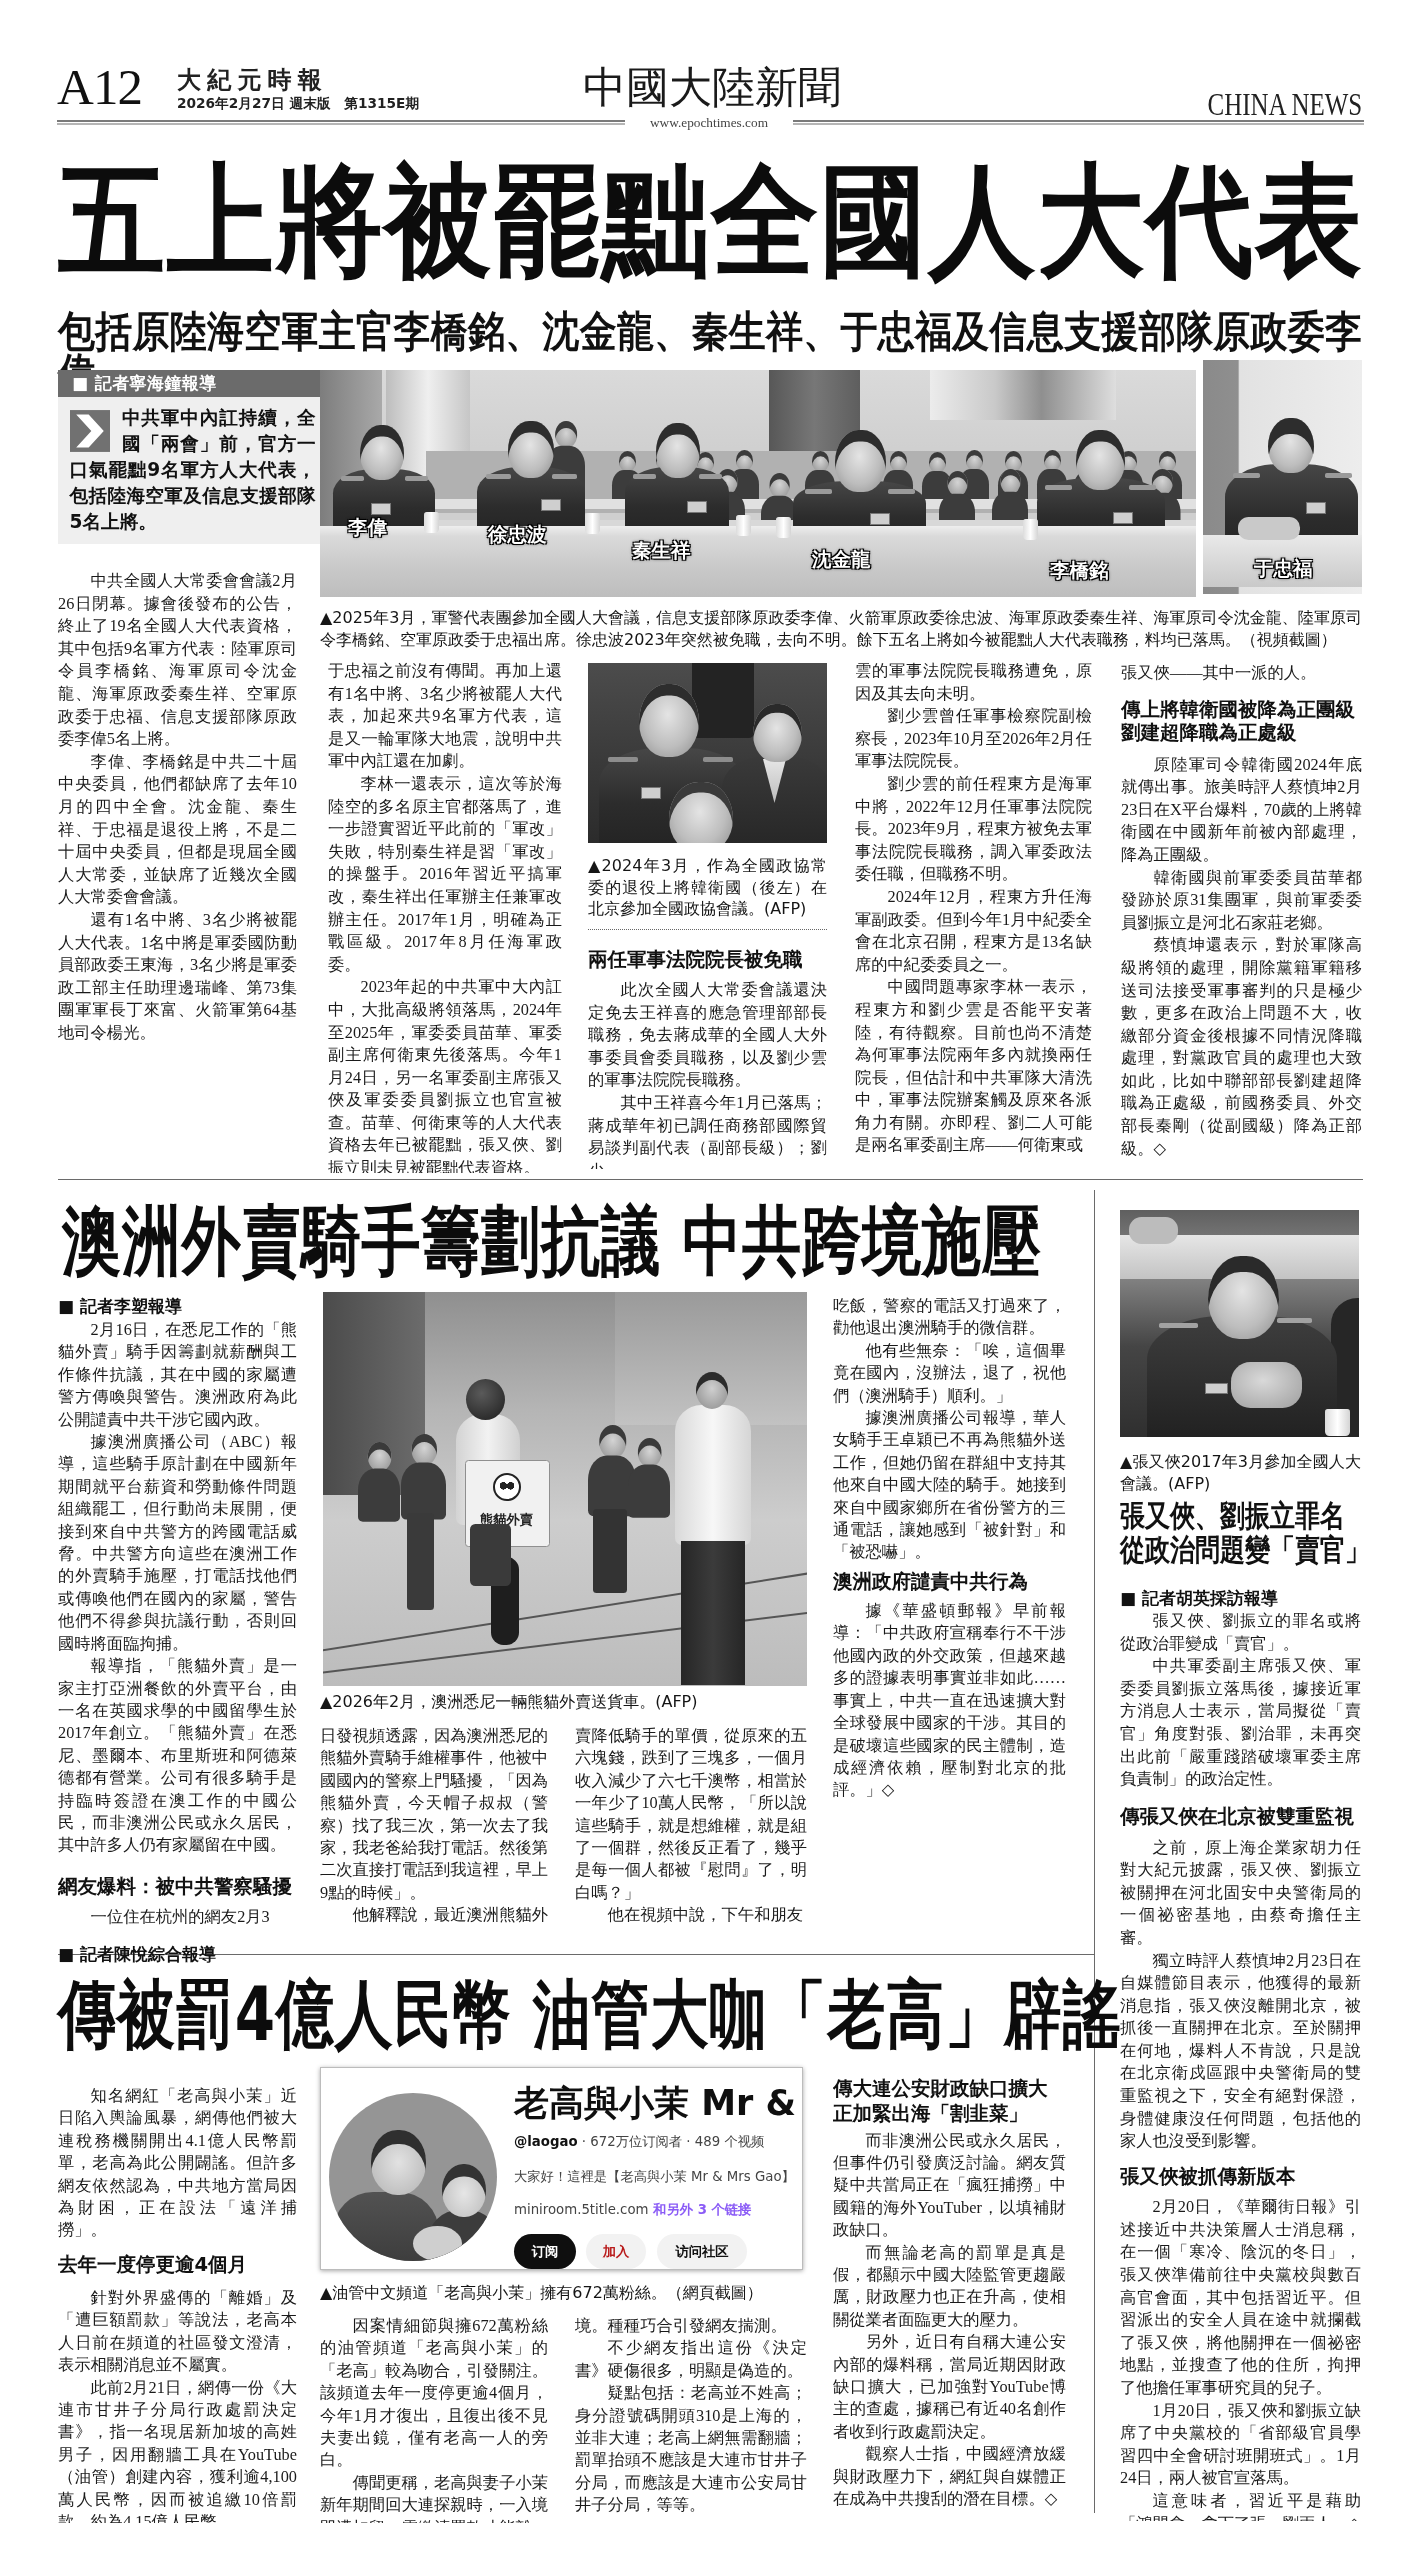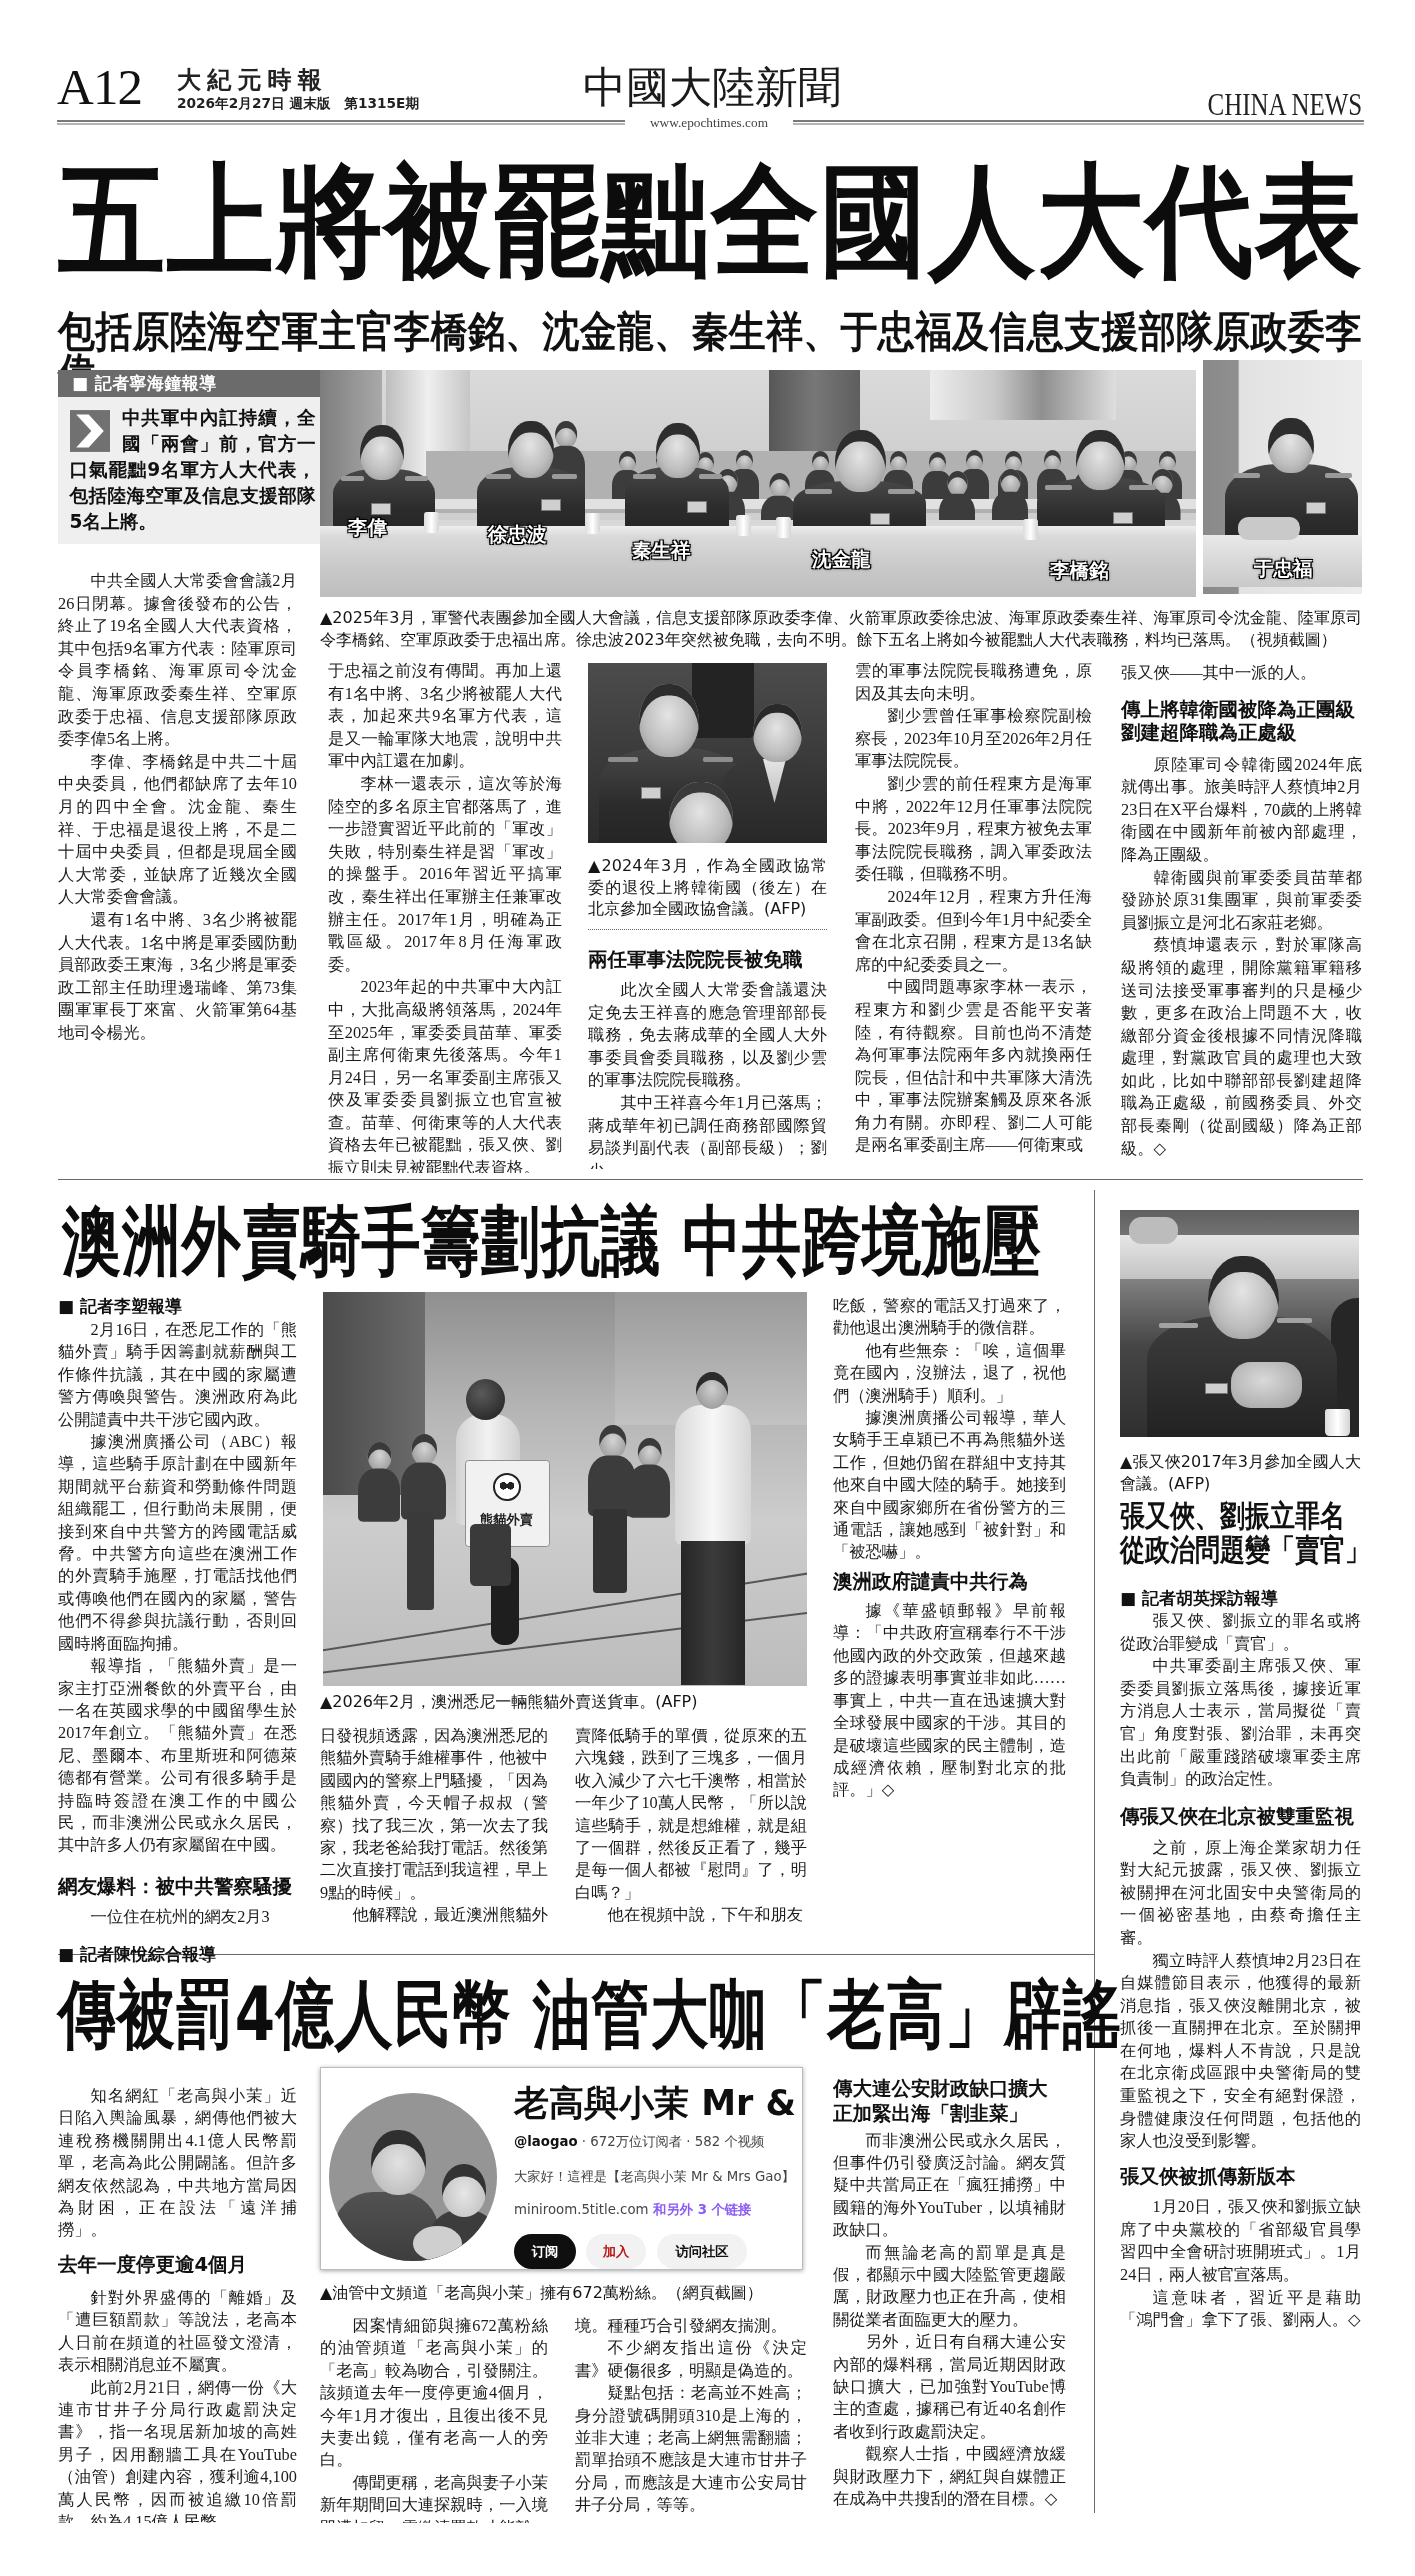--- a/index.html
+++ b/index.html
@@ -305,20 +305,21 @@
   <div>從政治問題變「賣官」</div>
 </div>
 <div class="abs byline" style="left:1120px;top:1588px">■ 記者胡英採訪報導</div>
 <div class="abs col" style="left:1120px;top:1610px;width:241px;height:911px">
   <p>張又俠、劉振立的罪名或將從政治罪變成「賣官」。</p>
   <p>中共軍委副主席張又俠、軍委委員劉振立落馬後，據接近軍方消息人士表示，當局擬從「賣官」角度對張、劉治罪，未再突出此前「嚴重踐踏破壞軍委主席負責制」的政治定性。</p>
   <h3 class="subhead" style="margin:14px 0 8.8px 0">傳張又俠在北京被雙重監視</h3>
   <p>之前，原上海企業家胡力任對大紀元披露，張又俠、劉振立被關押在河北固安中央警衛局的一個祕密基地，由蔡奇擔任主審。</p>
   <p>獨立時評人蔡慎坤2月23日在自媒體節目表示，他獲得的最新消息指，張又俠沒離開北京，被抓後一直關押在北京。至於關押在何地，爆料人不肯說，只是說在北京衛戍區跟中央警衛局的雙重監視之下，安全有絕對保證，身體健康沒任何問題，包括他的家人也沒受到影響。</p>
   <h3 class="subhead" style="margin:12.4px 0 8px 0">張又俠被抓傳新版本</h3>
+  <p>2月20日，《華爾街日報》引述接近中共決策層人士消息稱，在一個「寒冷、陰沉的冬日」，張又俠準備前往中央黨校與數百高官會面，其中包括習近平。但習派出的安全人員在途中就攔截了張又俠，將他關押在一個祕密地點，並搜查了他的住所，拘押了他擔任軍事研究員的兒子。</p>
   <p>1月20日，張又俠和劉振立缺席了中央黨校的「省部級官員學習四中全會研討班開班式」。1月24日，兩人被官宣落馬。</p>
   <p>這意味者，習近平是藉助「鴻門會」拿下了張、劉兩人。◇</p>
 </div>
 
 <div class="abs hrule" style="left:58px;top:1954px;width:1037px"></div>
 
 <div class="abs story-headline" style="left:58px;top:1977px;font-size:58px">傳被罰4億人民幣 油管大咖「老高」辟謠</div>
 <div class="abs byline" style="left:58px;top:1944px">■ 記者陳悅綜合報導</div>
 
 <div class="abs col tight" style="left:58px;top:2085px;width:239px;height:438px">
@@ -331,21 +332,21 @@
 <div class="abs yt-box">
   <div class="abs yt-avatar">
     <div class="pc" style="left:4.4px;top:99px;width:106px;height:80px;background:linear-gradient(180deg,#525252,#3a3a3a);border-radius:40px 40px 0 0"></div>
     <div class="pc" style="left:42px;top:37px;width:55px;height:65px;border-radius:48%;background:radial-gradient(ellipse at 50% 50%,#e2e2e2,#b3b3b3);box-shadow:inset 0 14px 0 #2f2f2f"></div>
     <div class="pc" style="left:99px;top:117px;width:71px;height:62px;background:#3c3c3c;border-radius:31px 31px 0 0"></div>
     <div class="pc" style="left:113px;top:71px;width:44px;height:53px;border-radius:48%;background:radial-gradient(ellipse at 50% 55%,#e6e6e6,#b7b7b7);box-shadow:inset 0 12.4px 0 #333"></div>
     <div class="pc" style="left:84px;top:133px;width:49px;height:35px;border-radius:50%;background:#cfcfcf"></div>
   </div>
   <div class="abs yt-name">老高與小茉 Mr &amp;</div>
   <div class="abs yt-line" style="top:66px">
-    <span style="font-weight:bold;color:#111">@laogao</span><span> · 672万位订阅者 · 582 个视频</span>
+    <span style="font-weight:bold;color:#111">@laogao</span><span> · 672万位订阅者 · 489 个视频</span>
   </div>
   <div class="abs yt-line" style="top:101px">大家好！這裡是【老高與小茉 Mr &amp; Mrs Gao】</div>
   <div class="abs yt-line" style="top:134px">
     <span>miniroom.5title.com</span><span style="font-weight:bold;color:#8b5cf6"> 和另外 3 个链接</span>
   </div>
   <div class="abs yt-btn" style="left:193px;width:62px;background:#0f0f0f;color:#fff">订阅</div>
   <div class="abs yt-btn" style="left:265px;width:60px;background:#f2f2f2;color:#b91c1c">加入</div>
   <div class="abs yt-btn" style="left:336px;width:90px;background:#f2f2f2;color:#111">访问社区</div>
 </div>
 <div class="abs caption" style="left:320px;top:2282px;width:487px;white-space:nowrap">▲油管中文頻道「老高與小茉」擁有672萬粉絲。（網頁截圖）</div>

